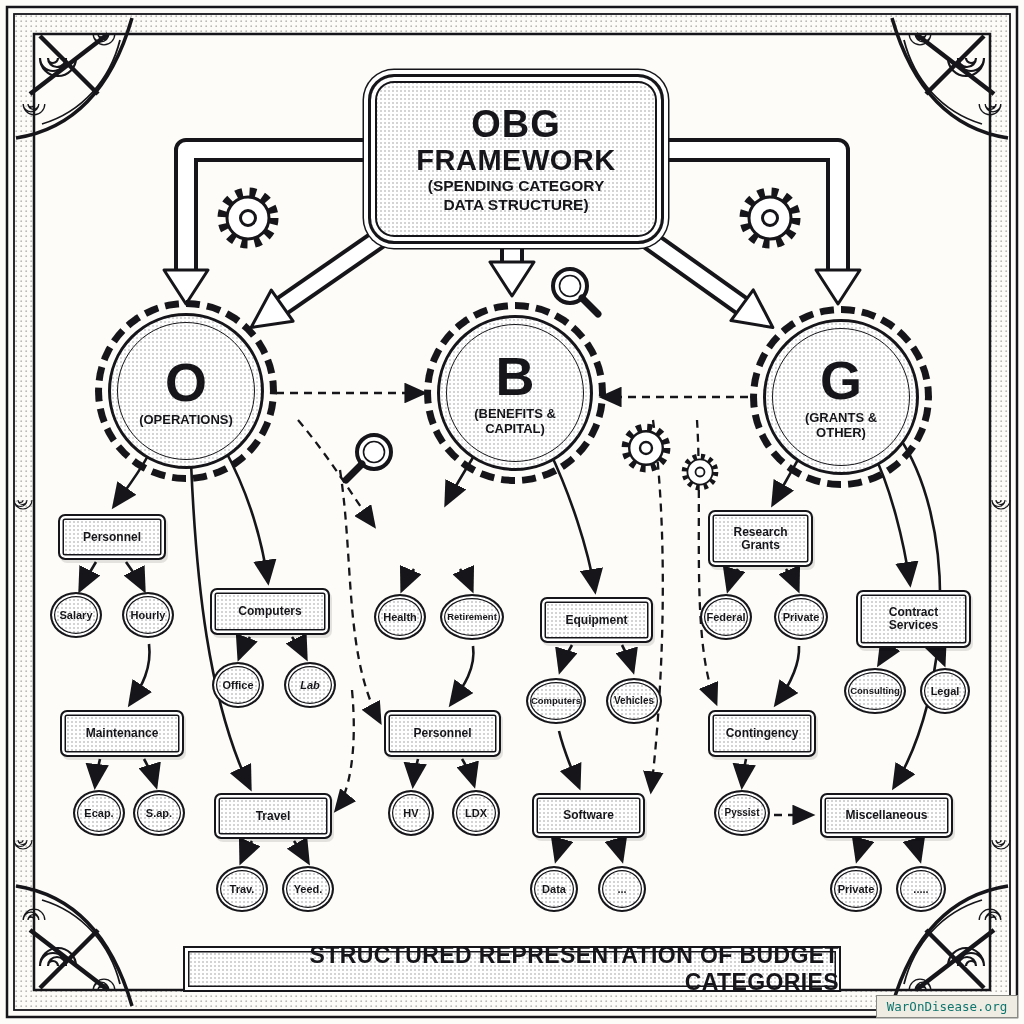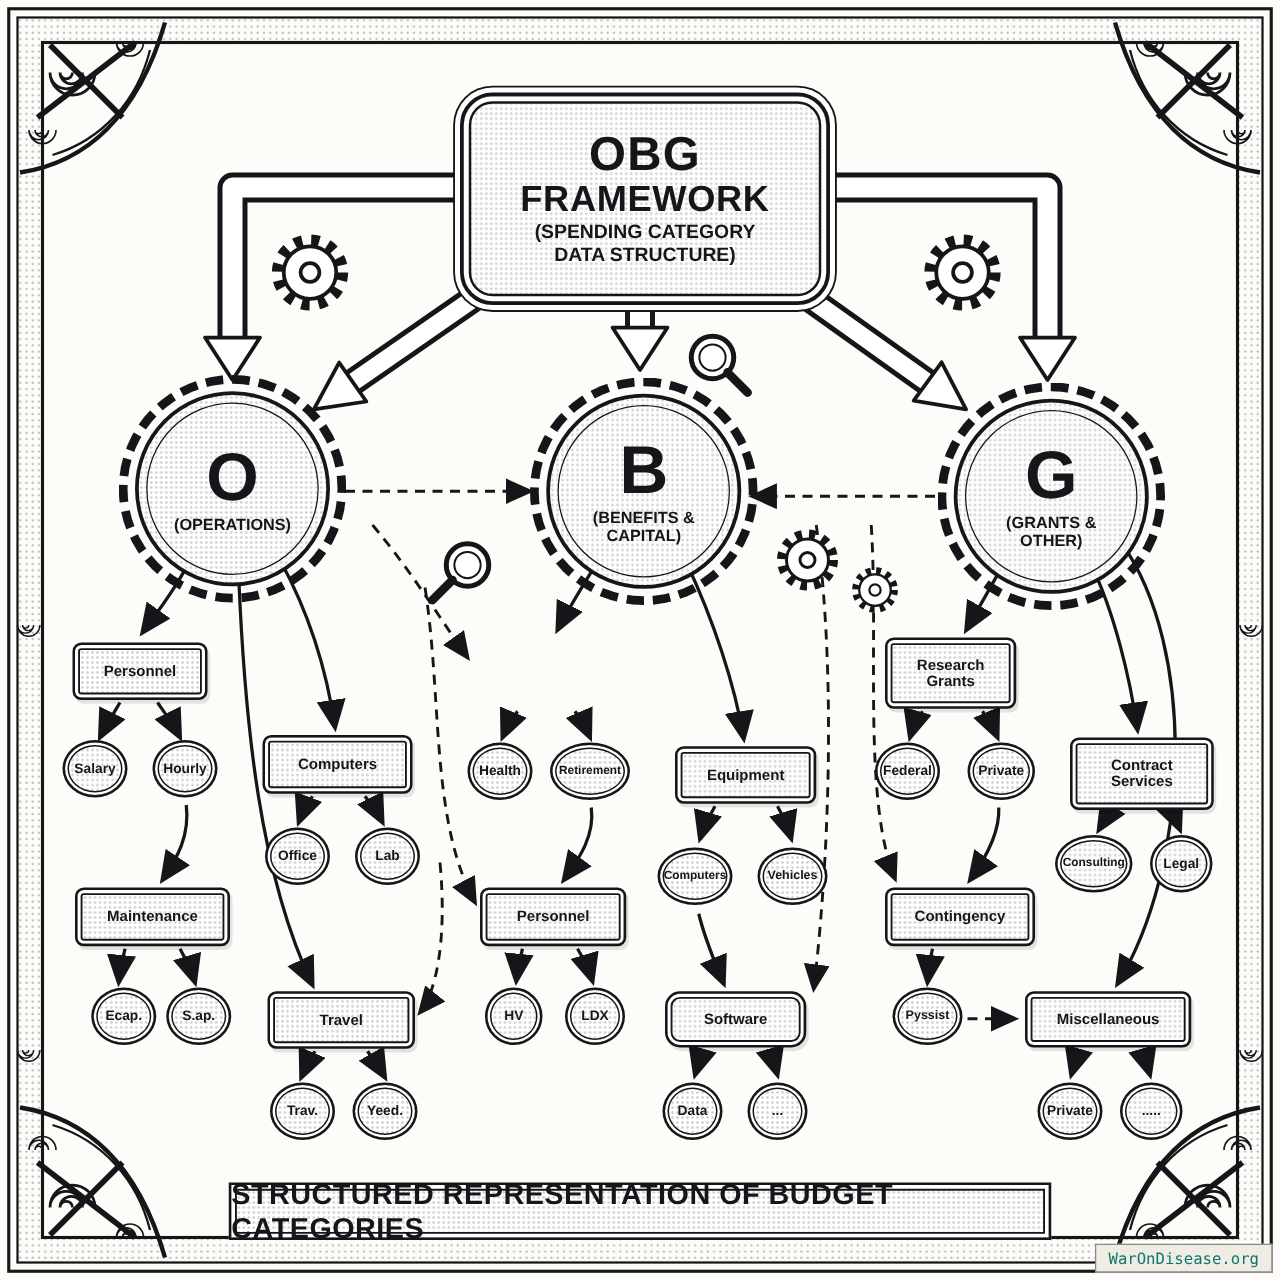--- a/index.html
+++ b/index.html
@@ -40,21 +40,21 @@
     display:flex;flex-direction:column;align-items:center;justify-content:center;text-align:center;
   }
   .title-l1{font-size:38px;font-weight:800;letter-spacing:1px;}
   .title-l2{font-size:29px;font-weight:800;letter-spacing:.5px;margin-top:-2px;}
   .title-l3,.title-l4{font-size:15.5px;font-weight:700;line-height:1.2;}
   .banner{
     position:absolute;left:183px;top:946px;width:658px;height:46px;
     border:2.5px solid #16161a;
     box-shadow:inset 0 0 0 3px #fff, inset 0 0 0 4.5px #16161a;
     display:flex;align-items:center;justify-content:center;
-    font-weight:800;font-size:23px;letter-spacing:.4px;box-sizing:border-box;
+    font-weight:800;font-size:23px;letter-spacing:.4px;box-sizing:border-box;text-align:right;
   }
   .watermark{
     position:absolute;left:876px;top:995px;width:142px;height:23px;
     background:#efece4;border:1px solid #8a8a86;box-sizing:border-box;
     display:flex;align-items:center;justify-content:center;
     font-family:"DejaVu Sans Mono",monospace;font-size:12.5px;color:#0f766e;
   }
 </style>
 </head>
 <body>
@@ -216,44 +216,44 @@
   </div>
 
   <div class="box stipple" style="left:58px;top:514px;width:108px;height:46px;">Personnel</div>
   <div class="leaf stipple" style="left:50px;top:592px;">Salary</div>
   <div class="leaf stipple" style="left:122px;top:592px;">Hourly</div>
   <div class="box stipple" style="left:60px;top:710px;width:124px;height:47px;">Maintenance</div>
   <div class="leaf stipple" style="left:73px;top:790px;">Ecap.</div>
   <div class="leaf stipple" style="left:133px;top:790px;">S.ap.</div>
   <div class="box stipple" style="left:210px;top:588px;width:120px;height:47px;">Computers</div>
   <div class="leaf stipple" style="left:212px;top:662px;">Office</div>
-  <div class="leaf stipple" style="left:284px;top:662px;">Lab</div>
+  <div class="leaf stipple" style="left:284px;top:662px;font-style:italic;">Lab</div>
   <div class="box stipple" style="left:214px;top:793px;width:118px;height:46px;">Travel</div>
   <div class="leaf stipple" style="left:216px;top:866px;">Trav.</div>
   <div class="leaf stipple" style="left:282px;top:866px;">Yeed.</div>
 
   <div class="leaf stipple" style="left:374px;top:594px;">Health</div>
   <div class="leaf stipple" style="left:440px;top:594px;width:64px;font-size:9.5px;">Retirement</div>
   <div class="box stipple" style="left:384px;top:710px;width:117px;height:47px;">Personnel</div>
   <div class="leaf stipple" style="left:388px;top:790px;width:46px;">HV</div>
   <div class="leaf stipple" style="left:452px;top:790px;width:48px;">LDX</div>
   <div class="box stipple" style="left:540px;top:597px;width:113px;height:46px;">Equipment</div>
   <div class="leaf stipple" style="left:526px;top:678px;width:60px;font-size:9.5px;">Computers</div>
   <div class="leaf stipple" style="left:606px;top:678px;width:56px;font-size:10px;">Vehicles</div>
-  <div class="box stipple" style="left:532px;top:793px;width:113px;height:45px;border-radius:12px;">Software</div>
+  <div class="box stipple" style="left:532px;top:793px;width:113px;height:45px;">Software</div>
   <div class="leaf stipple" style="left:530px;top:866px;width:48px;">Data</div>
   <div class="leaf stipple" style="left:598px;top:866px;width:48px;">...</div>
 
   <div class="box stipple" style="left:708px;top:510px;width:105px;height:57px;">Research Grants</div>
   <div class="leaf stipple" style="left:700px;top:594px;">Federal</div>
   <div class="leaf stipple" style="left:774px;top:594px;width:54px;">Private</div>
   <div class="box stipple" style="left:856px;top:590px;width:115px;height:58px;">Contract Services</div>
   <div class="leaf stipple" style="left:844px;top:668px;width:62px;font-size:9.5px;">Consulting</div>
   <div class="leaf stipple" style="left:920px;top:668px;width:50px;">Legal</div>
-  <div class="box stipple" style="left:708px;top:710px;width:120px;height:47px;text-align:right;">Contingency</div>
+  <div class="box stipple" style="left:708px;top:710px;width:108px;height:47px;text-align:right;">Contingency</div>
   <div class="leaf stipple" style="left:714px;top:790px;width:56px;font-size:10px;">Pyssist</div>
   <div class="box stipple" style="left:820px;top:793px;width:133px;height:45px;">Miscellaneous</div>
   <div class="leaf stipple" style="left:830px;top:866px;">Private</div>
   <div class="leaf stipple" style="left:896px;top:866px;width:50px;">.....</div>
 
   <div class="banner stipple">STRUCTURED REPRESENTATION OF BUDGET CATEGORIES</div>
 
   <div class="watermark">WarOnDisease.org</div>
 
 </div>

